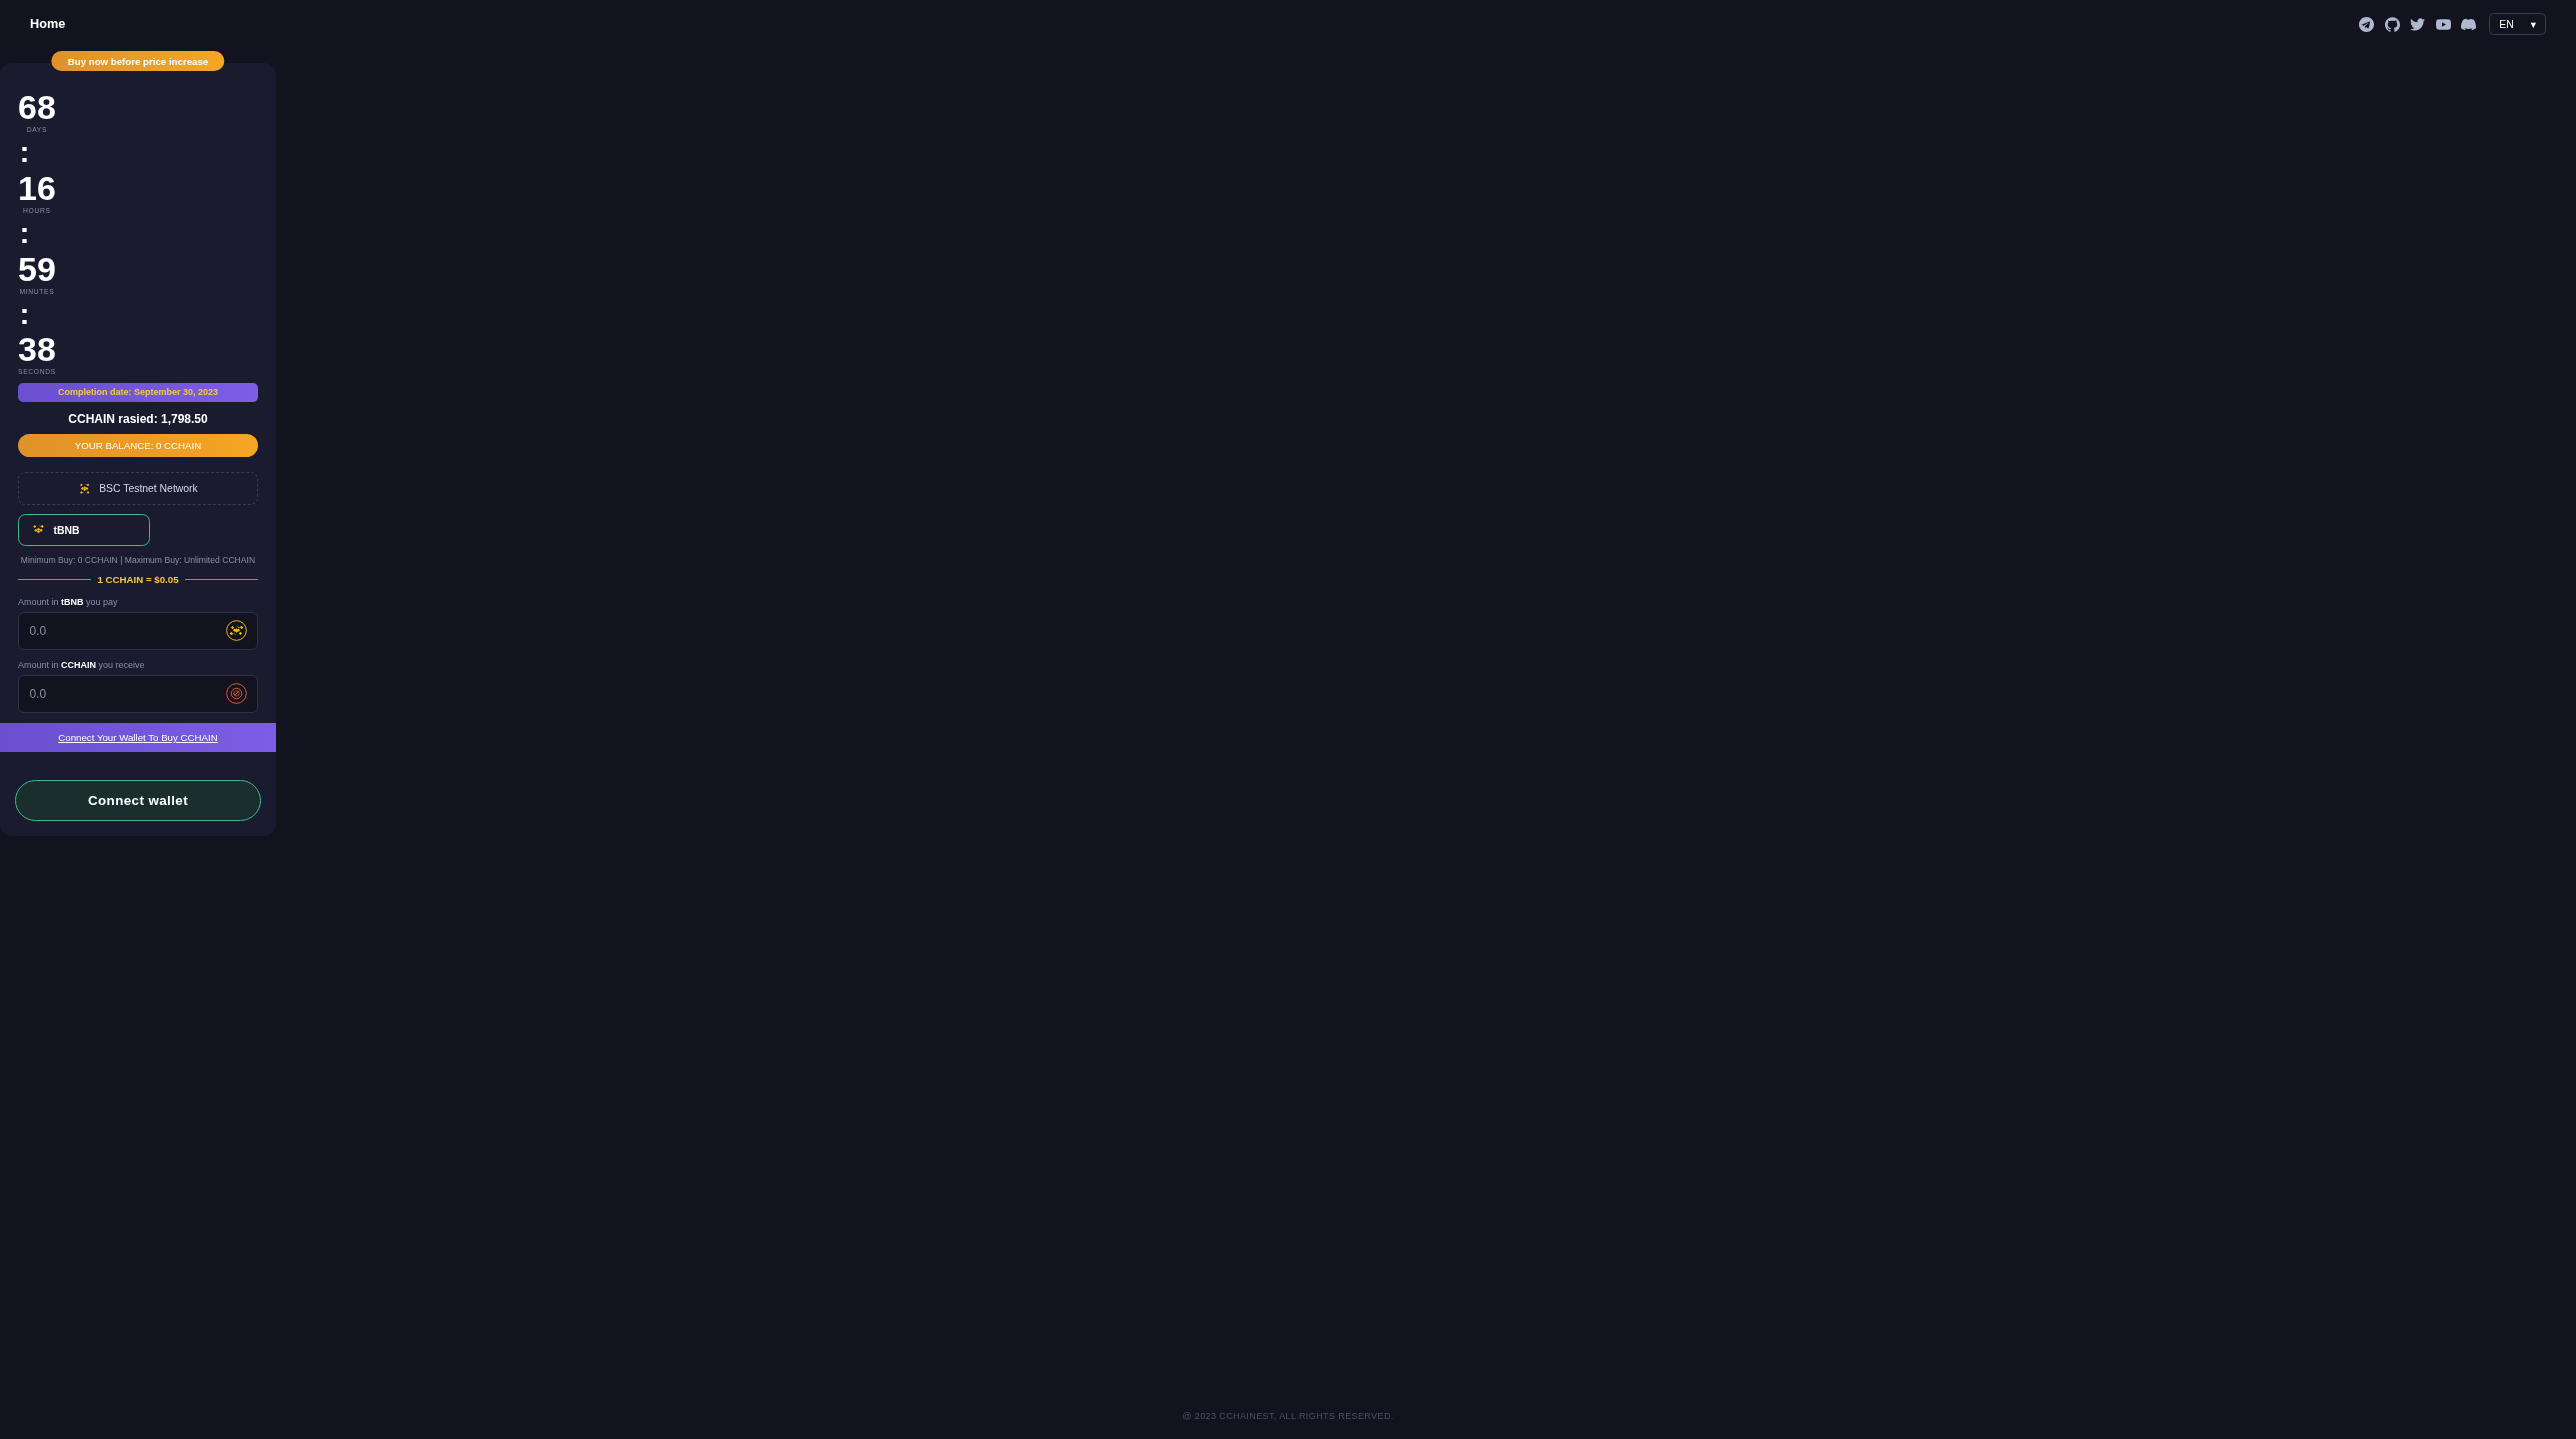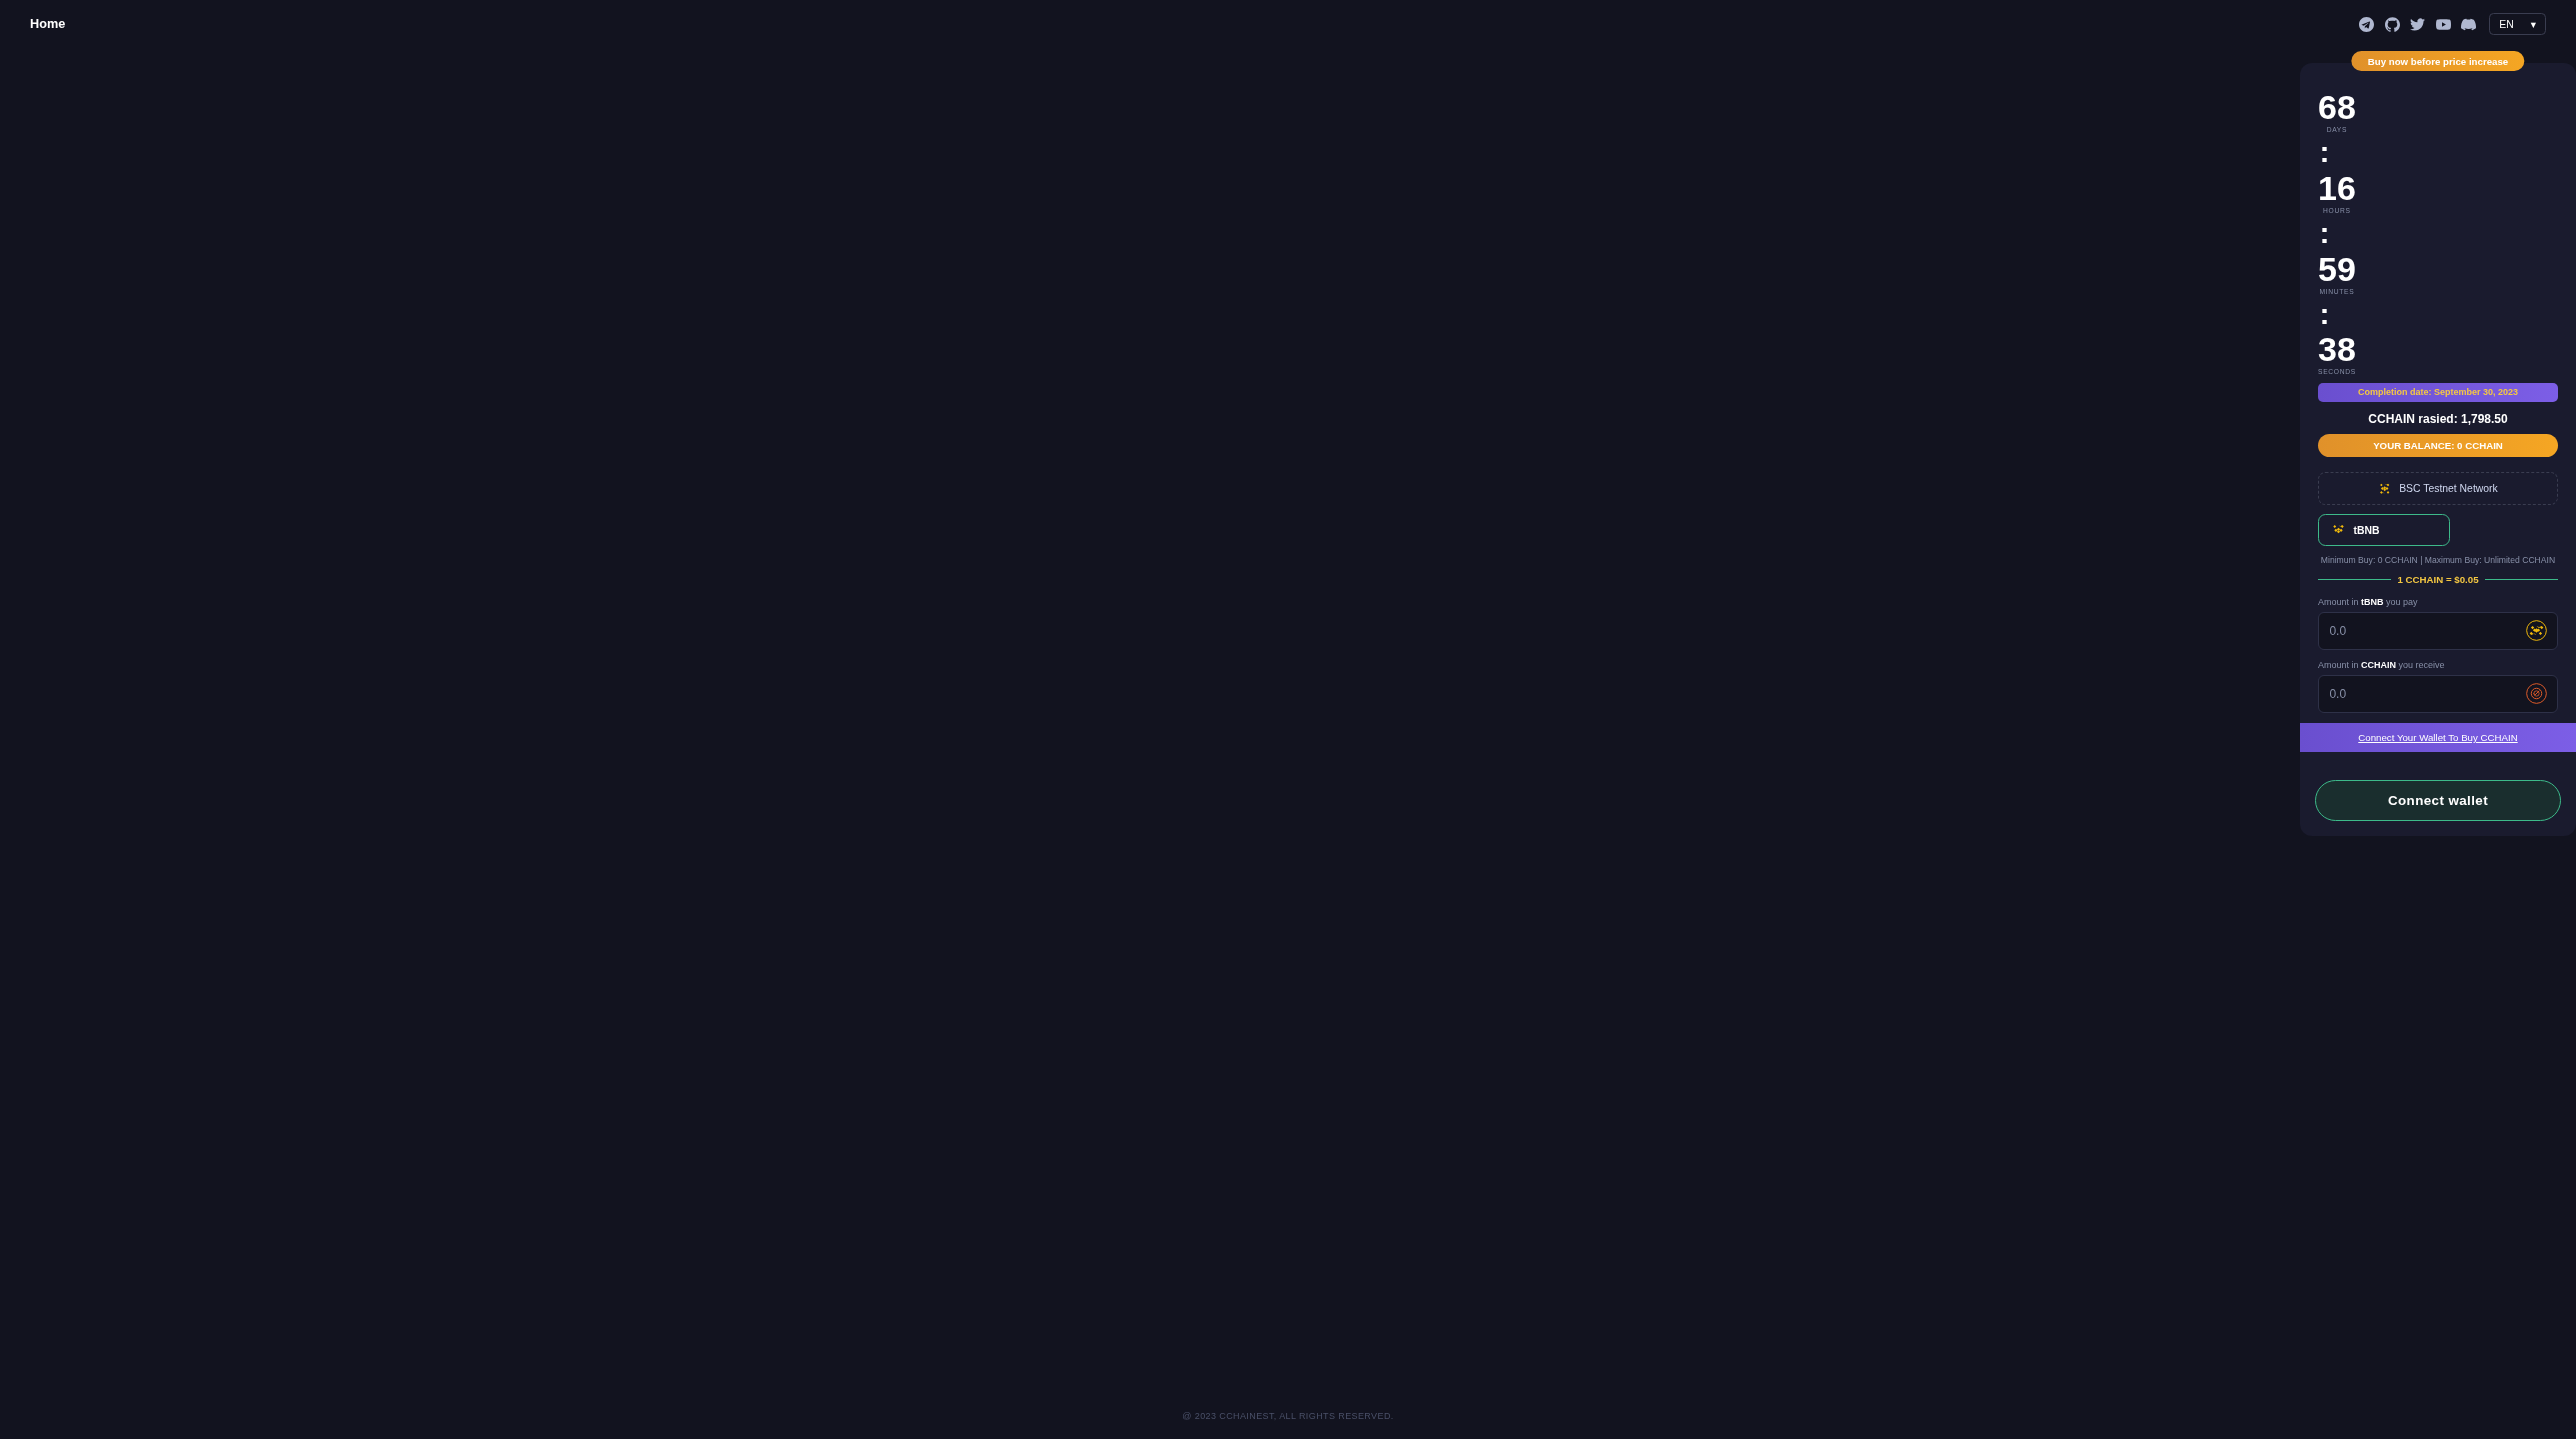--- a/index.html
+++ b/index.html
@@ -60,21 +60,21 @@
       cursor: pointer;
       display: flex;
       align-items: center;
       gap: 17px;
     }
 
     
     .main {
       flex: 1;
       display: flex;
-      justify-content: flex-end;
+      justify-content: flex-start;
       align-items: flex-start;
       padding-top: 15px;
     }
 
     
     .card {
       background: #1a1b2e;
       border-radius: 12px;
       width: 276px;
       padding: 0 0 15px 0;
@@ -162,21 +162,21 @@
       margin-bottom: 7.5px;
     }
 
     
     .balance-badge {
       background: linear-gradient(90deg, #e0912a, #f5a623);
       border-radius: 15px;
       padding: 6px 15px;
       text-align: center;
       font-size: 9.7px;
-      font-weight: 700;
+      font-weight: 400;
       color: #ffffff;
       margin-bottom: 15px;
       display: inline-block;
       width: 100%;
     }
 
     
     .network-selector {
       border: 1.1px dashed #3a3d50;
       border-radius: 7.5px;

